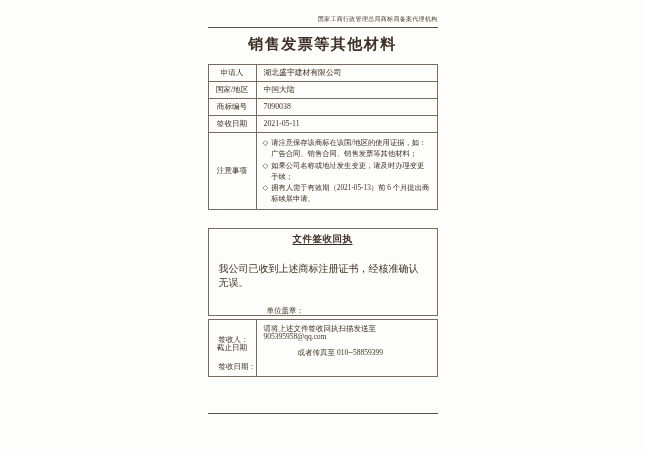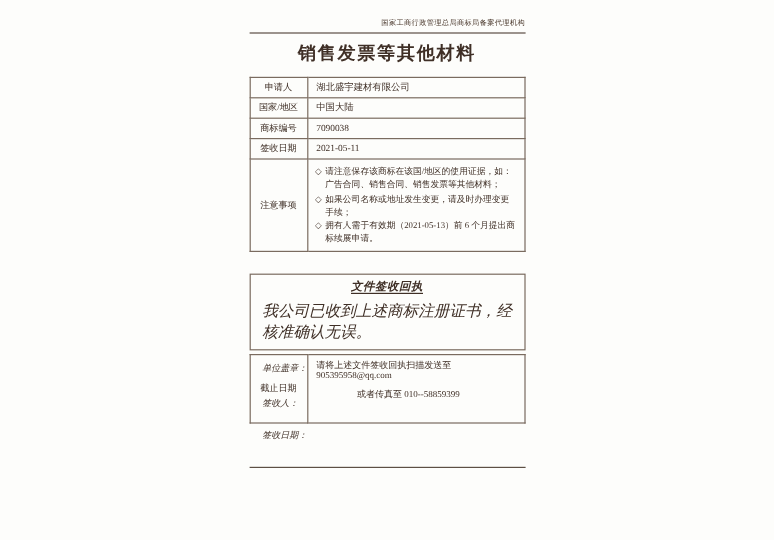--- a/index.html
+++ b/index.html
@@ -58,35 +58,34 @@
     padding:4px 5px 4px 6px;
     font-size:7.3px;
     line-height:1.55;
   }
   .note{display:flex;gap:3px;align-items:flex-start;}
   .note .bullet{flex:0 0 auto;}
   .note .txt{flex:1 1 auto;}
   .receipt-box{
     margin-top:18px;
     border:1px solid var(--border);
-    height:64px;
+    height:88px;
     box-sizing:border-box;
     padding:4px 10px 0 10px;
-    font-style:italic;
   }
   .receipt-title{
     text-align:center;
     font-size:9.5px;
     font-weight:bold;
     text-decoration:underline;
     text-underline-offset:1.5px;
     letter-spacing:0.5px;
   }
-  .receipt-statement{font-size:13px;margin-top:4px;}
-  .stamp-line{font-size:7.5px;margin-top:16px;}
+  .receipt-statement{font-size:10px;margin-top:16px;}
+  .stamp-line{font-size:7.5px;margin-top:16px;margin-left:48px;}
   .signer-line{font-size:7.5px;margin-top:19px;}
   .sign-date-line{font-size:7.5px;margin-top:17px;}
   table.remark{margin-top:3px;}
   td.remark-cell{
     font-size:7.5px;
     padding:4px 4px 4px 7px;
     line-height:1.1;
   }
   .remark-line1{margin:1px 0 0 0;}
   .remark-line2{margin:8px 0 14px 0;padding-left:34px;}

